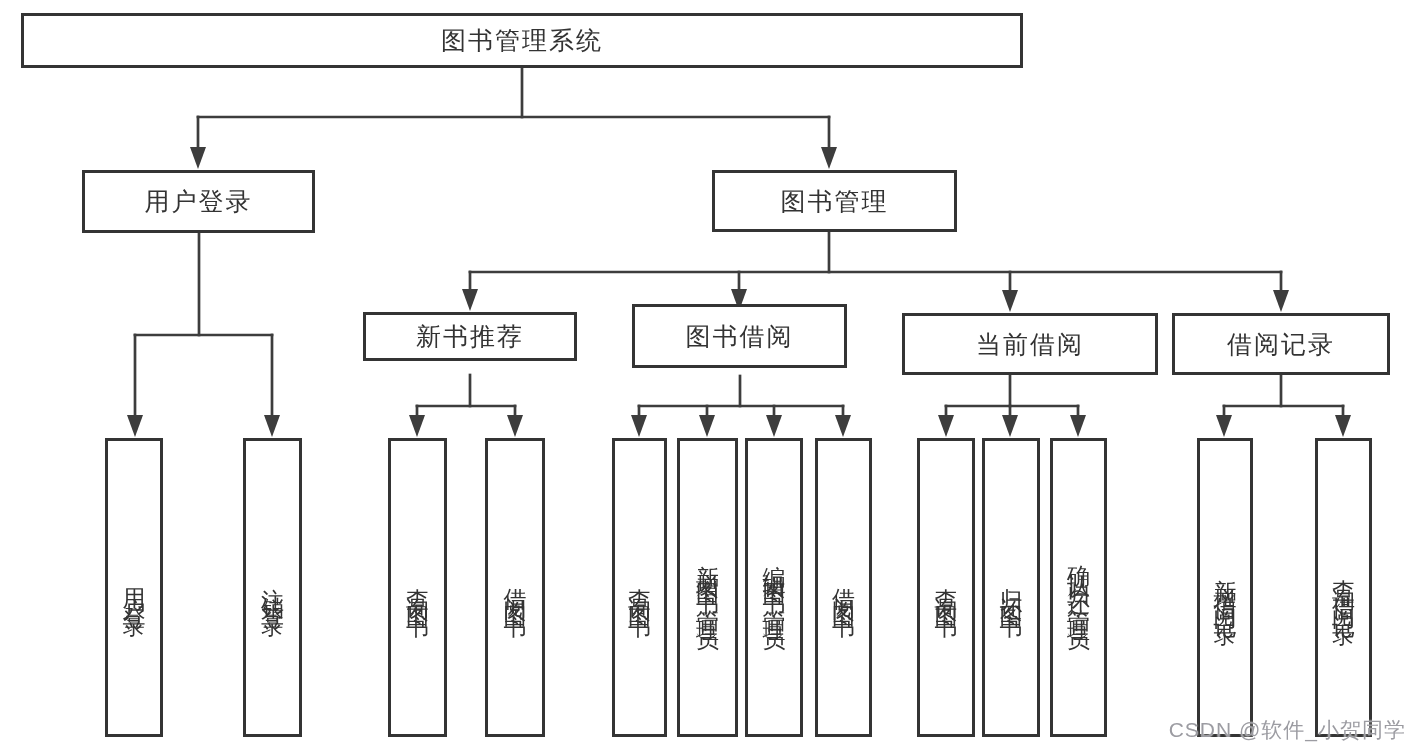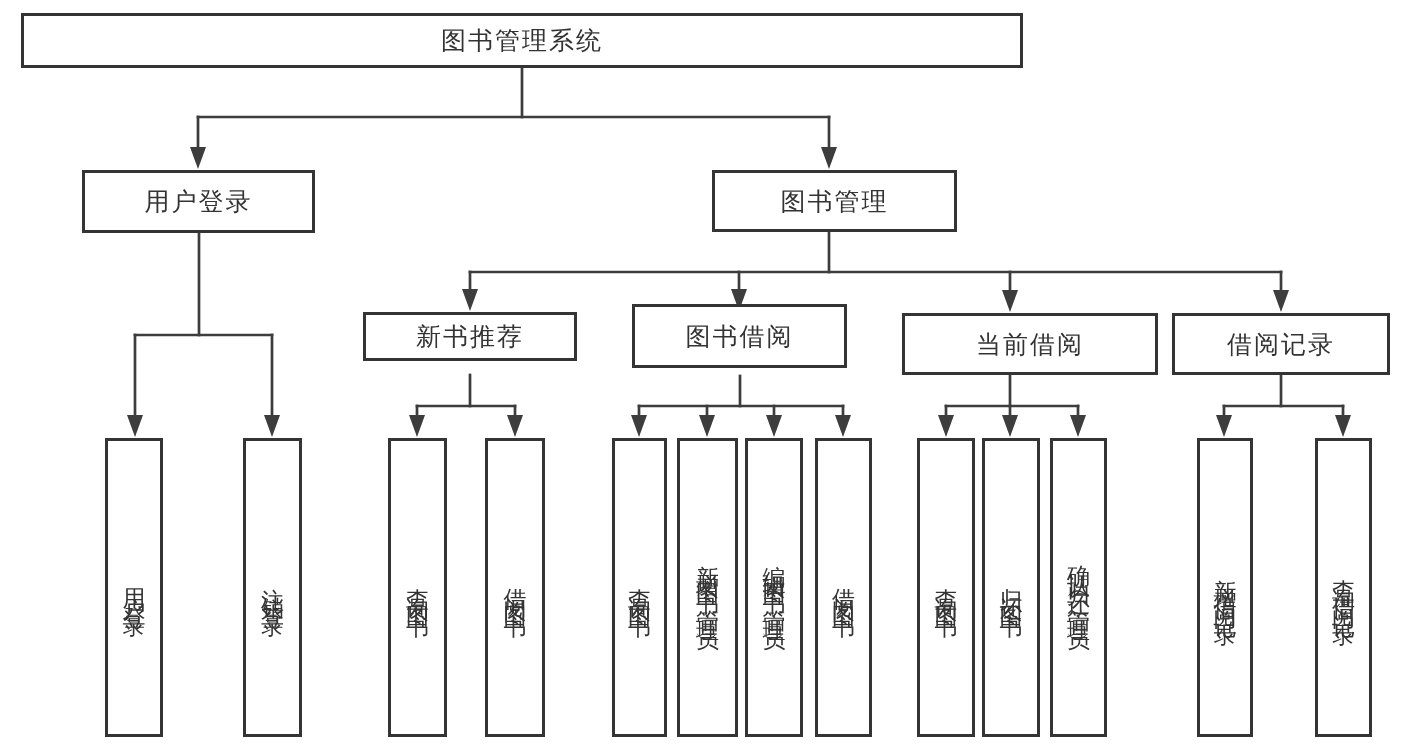--- a/index.html
+++ b/index.html
@@ -170,13 +170,14 @@
       <div class="node vertical" style="left: 1050px; top: 438px; width: 57px; height: 299px;">
         <span>确认归还（管理员）</span>
       </div>
       <div class="node vertical" style="left: 1197px; top: 438px; width: 56px; height: 299px;">
         <span>新增借阅记录</span>
       </div>
       <div class="node vertical" style="left: 1315px; top: 438px; width: 57px; height: 299px;">
         <span>查询借阅记录</span>
       </div>
     </div>
+  <span id="watermark">CSDN @软件_小贺同学</span>
 </div>
 
 </body></html>

